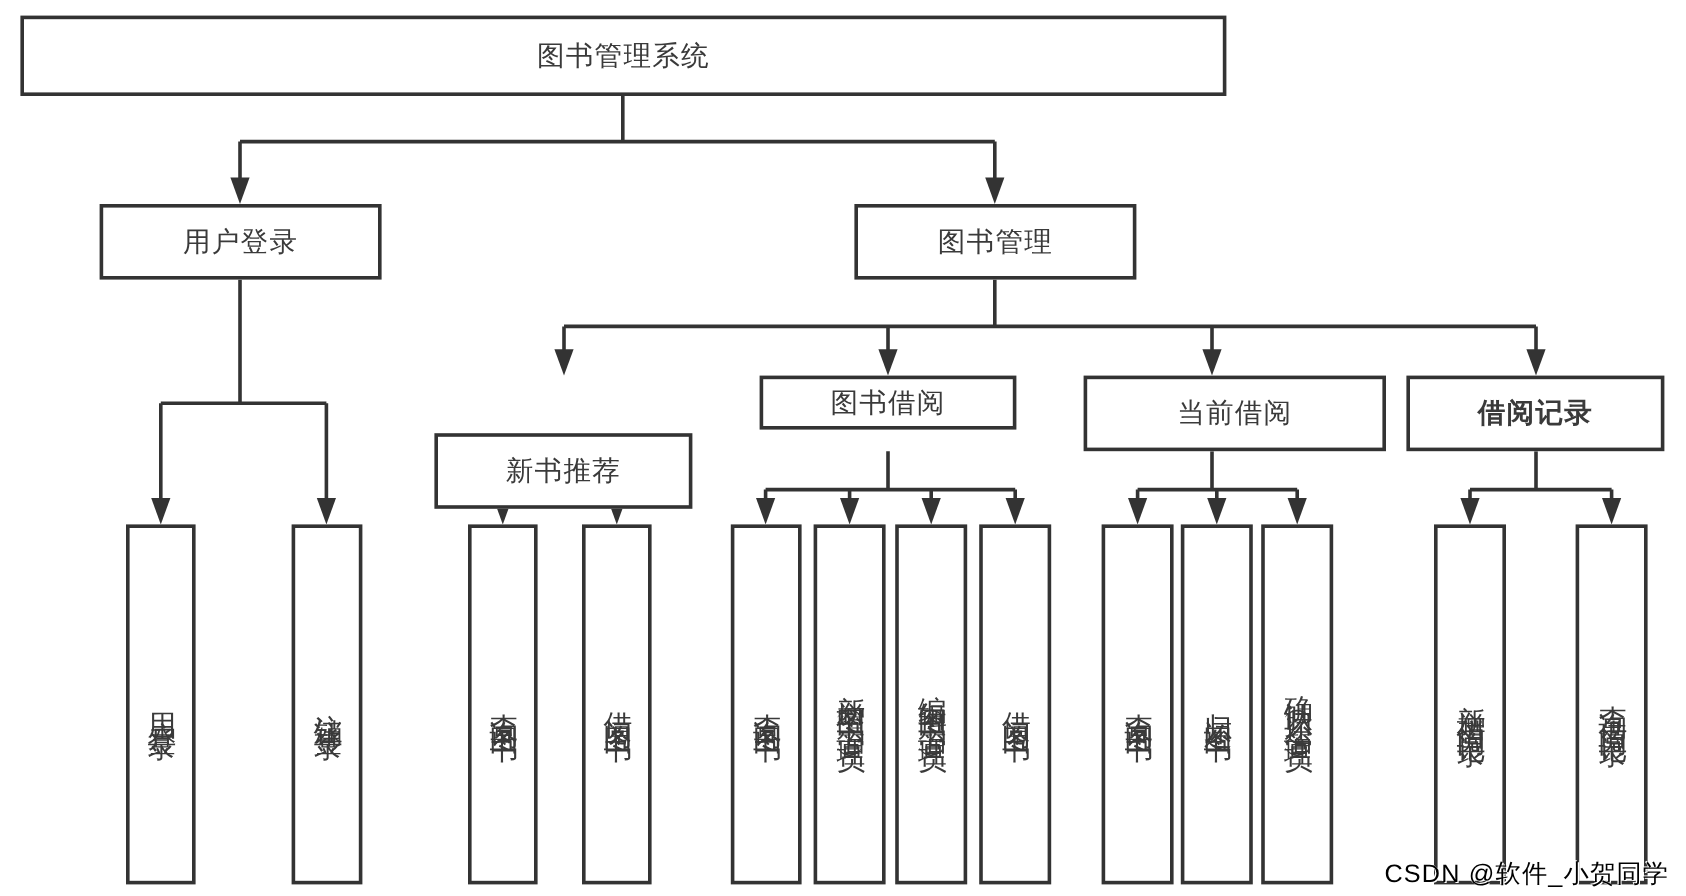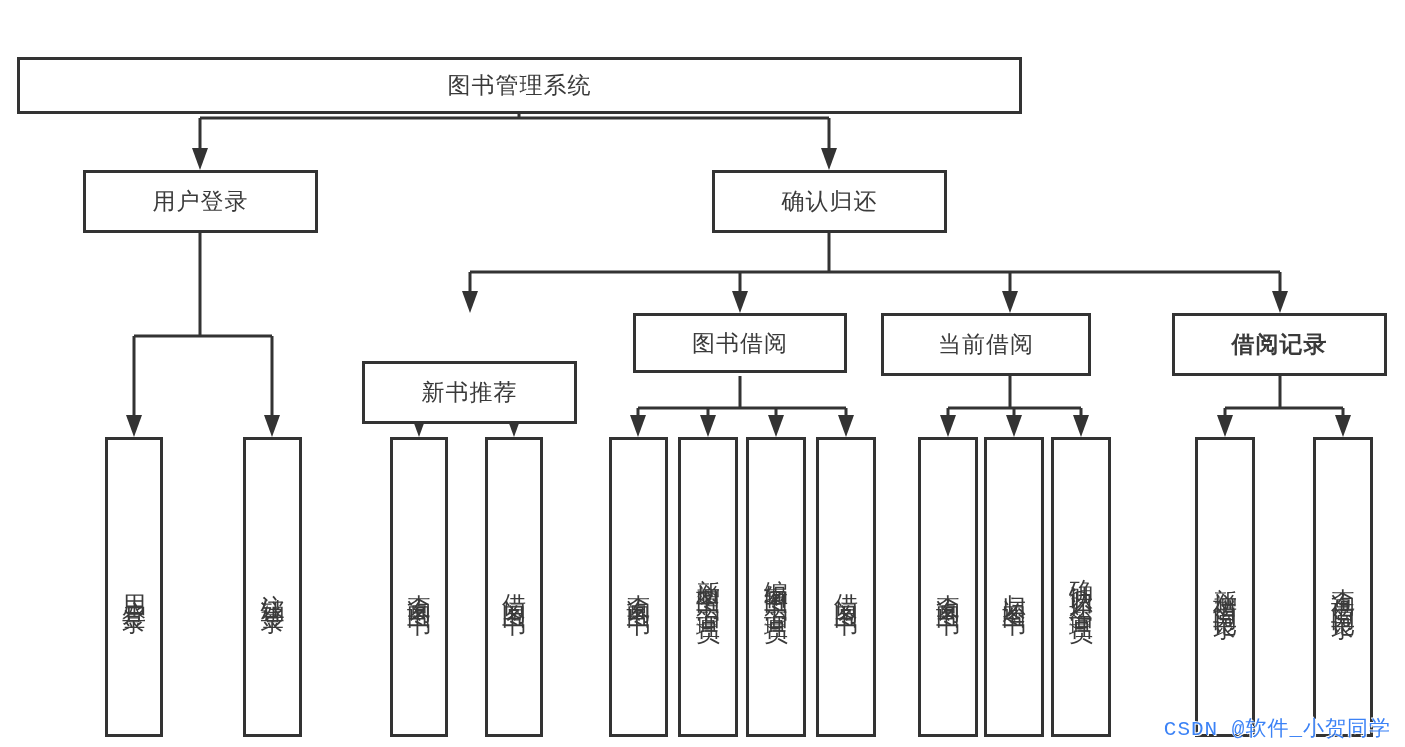--- a/index.html
+++ b/index.html
@@ -44,25 +44,24 @@
     font-size: 24px;
     line-height: 1.25;
     letter-spacing: 6px;
     color: #3a3a3a;
   }
   .watermark {
     position: absolute;
     right: 14px;
     bottom: 5px;
     font-size: 21px;
-    color: #3b82f6;
+    color: #000000;
     letter-spacing: 1px;
     text-shadow: 1px 1px 0 #ffffff, -1px -1px 0 #ffffff;
     white-space: nowrap;
-    font-family: Liberation Mono, monospace;
   }
 </style>
 </head>
 <body>
 
 <div class="canvas">
 
   <svg class="connectors" viewBox="0 0 1405 747" xmlns="http://www.w3.org/2000/svg">
     <g stroke="#333333" stroke-width="3" fill="none">
 
@@ -96,38 +95,38 @@
       <polygon points="768,415 784,415 776,437"></polygon>
       <polygon points="838,415 854,415 846,437"></polygon>
       <polygon points="940,415 956,415 948,437"></polygon>
       <polygon points="1006,415 1022,415 1014,437"></polygon>
       <polygon points="1073,415 1089,415 1081,437"></polygon>
       <polygon points="1217,415 1233,415 1225,437"></polygon>
       <polygon points="1335,415 1351,415 1343,437"></polygon>
     </g>
   </svg>
 
-  <div class="box hbox" style="left:17px; top:13px; width:1005px; height:57px;margin-top:44px;">
+  <div class="box hbox" style="left:17px; top:13px; width:1005px; height:67px;">
     <span>图书管理系统</span>
   </div>
 
   <div class="box hbox" style="left:83px; top:170px; width:235px; height:63px;">
     <span>用户登录</span>
   </div>
   <div class="box hbox" style="left:712px; top:170px; width:235px; height:63px;">
-    <span>确认归还</span>
+    <span>图书管理</span>
   </div>
 
   <div class="box hbox" style="left:362px; top:313px; width:215px; height:63px;margin-top:48px;">
     <span>新书推荐</span>
   </div>
-  <div class="box hbox" style="left:633px; top:313px; width:214px; height:60px;">
+  <div class="box hbox" style="left:633px; top:313px; width:214px; height:45px;">
     <span>图书借阅</span>
   </div>
-  <div class="box hbox" style="left:881px; top:313px; width:210px; height:63px;">
+  <div class="box hbox" style="left:903px; top:313px; width:252px; height:63px;">
     <span>当前借阅</span>
   </div>
   <div class="box hbox" style="left:1172px; top:313px; width:215px; height:63px;font-weight:bold;">
     <span>借阅记录</span>
   </div>
 
   <div class="box leaf" style="left:105px; top:437px; width:58px; height:300px;">
     <span>用户登录</span>
   </div>
   <div class="box leaf" style="left:243px; top:437px; width:59px; height:300px;">

